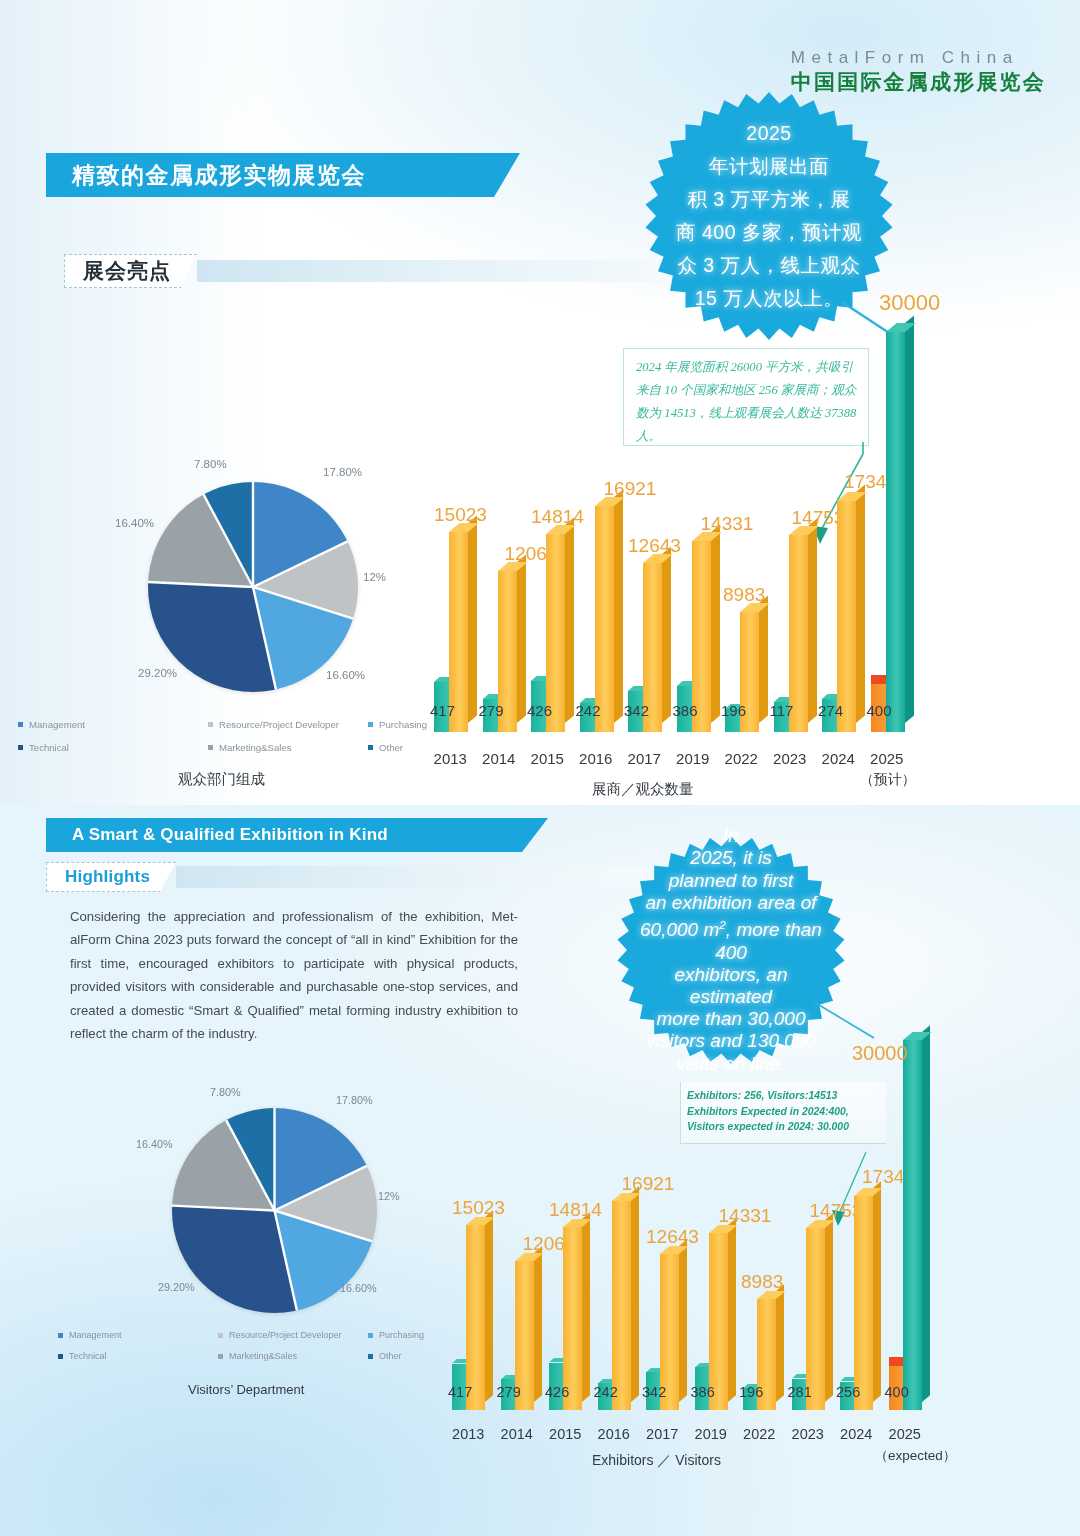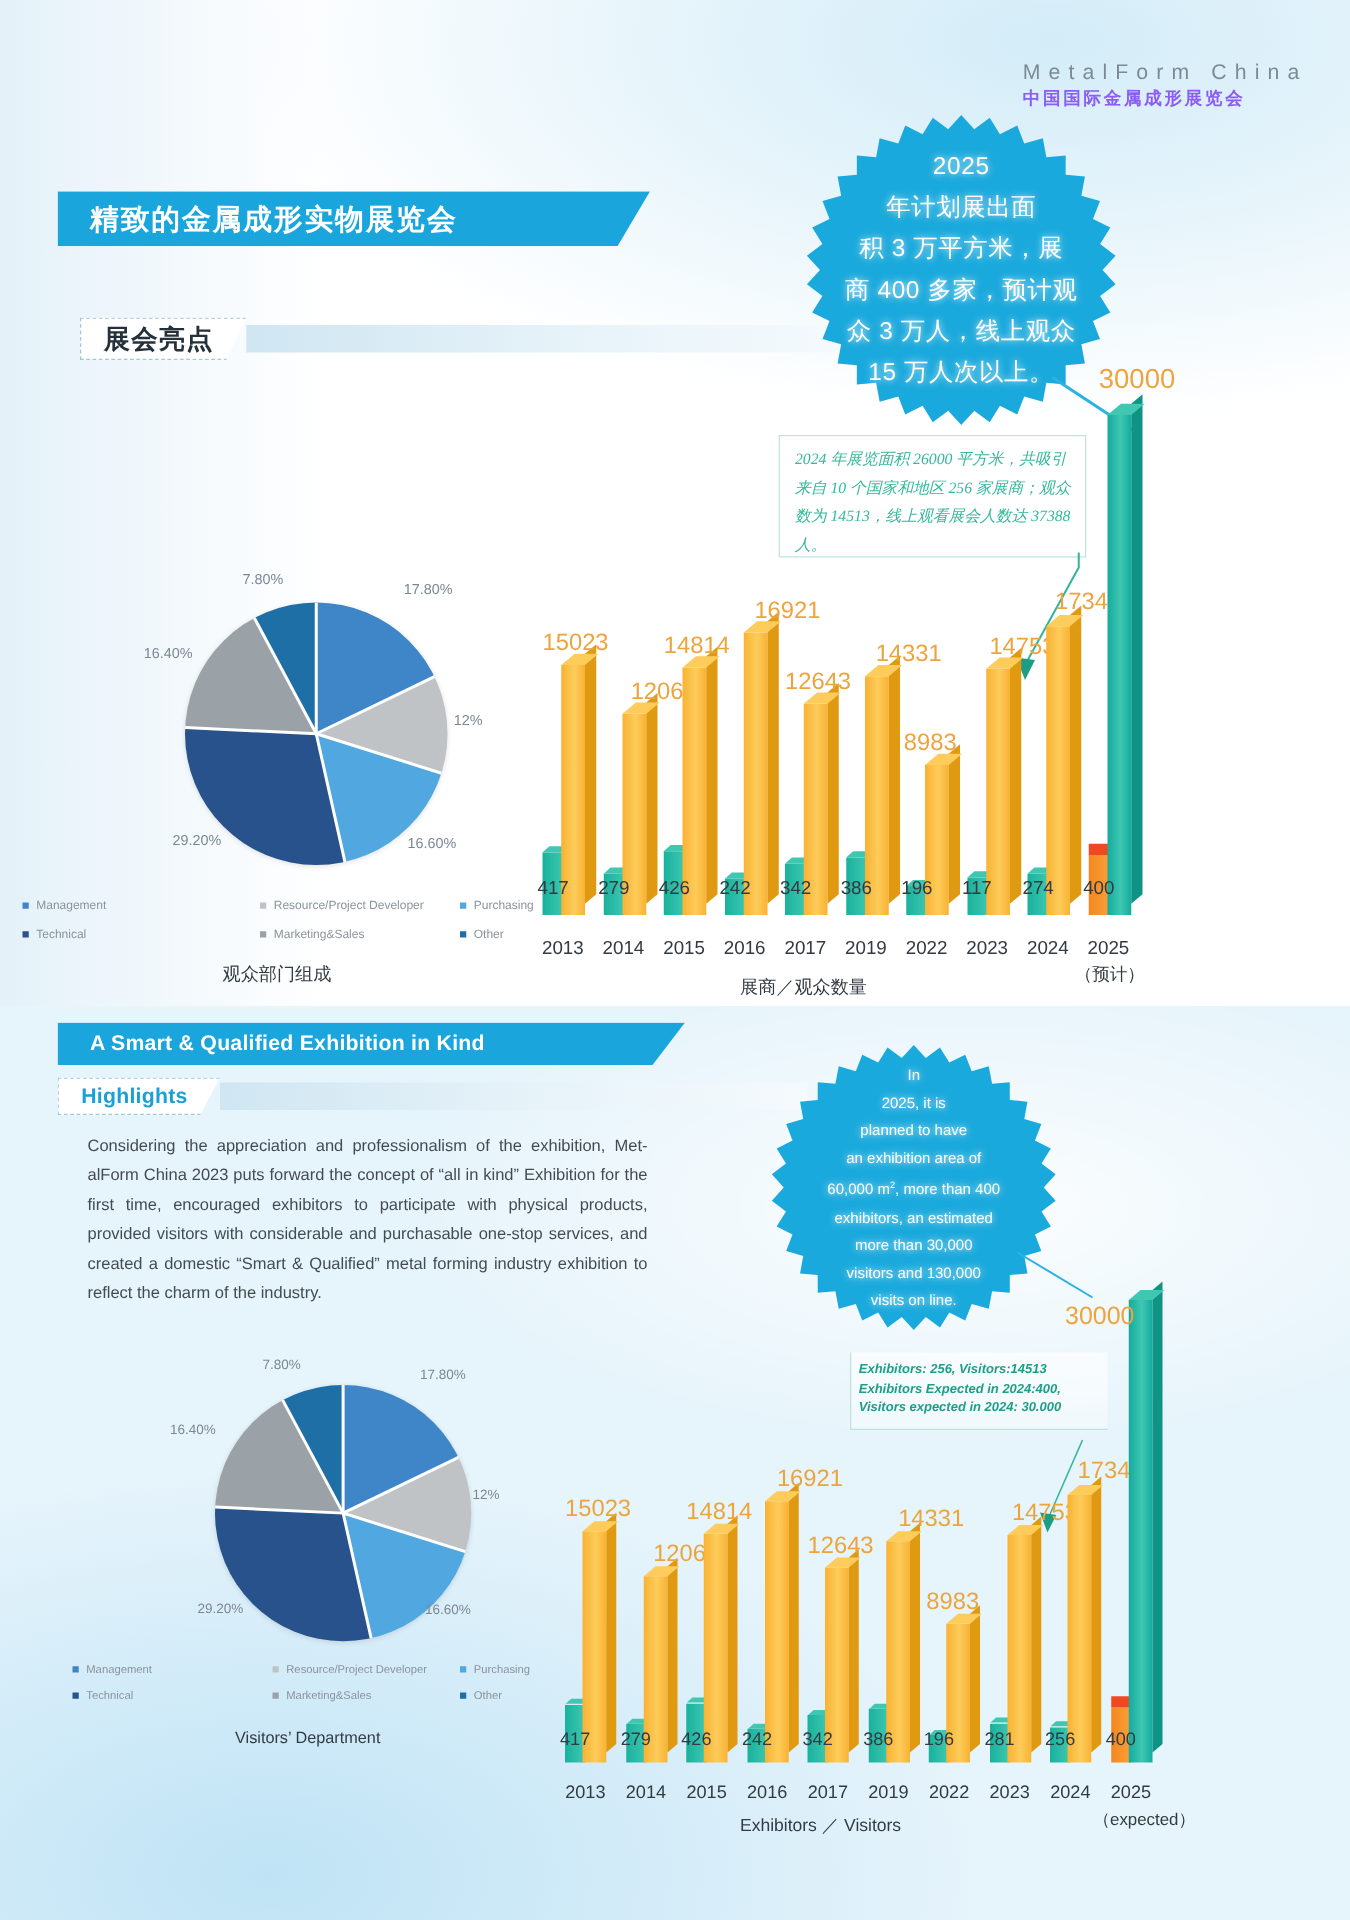--- a/index.html
+++ b/index.html
@@ -33,21 +33,21 @@
     position:absolute; left:0; top:805px; width:1080px; height:731px;
     background: radial-gradient(ellipse 700px 300px at 72% 22%, rgba(255,255,255,.85) 0%, rgba(255,255,255,0) 65%);
   }
 
   
   .brand { position:absolute; right:34px; top:48px; line-height:1.15; }
   .brand-en {
     font-size:17px; letter-spacing:6.5px; color:#7b8b95; font-weight:400;
   }
   .brand-cn {
-    font-size:14px; letter-spacing:2.2px; color:#8b5cf6; font-weight:700;
+    font-size:21px; letter-spacing:2.2px; color:#15803d; font-weight:700;
     margin-top:2px;
   }
 
   
   .banner {
     position:absolute; height:44px; background:#1aa5dc;
     display:flex; align-items:center;
     clip-path: polygon(0 0, 100% 0, calc(100% - 26px) 100%, 0 100%);
     padding-left:26px; color:#fff;
   }
@@ -94,21 +94,21 @@
     filter: drop-shadow(0 0 3px rgba(255,255,255,.9));
   }
   .burst-inner { padding: 0 16px; }
   .burst.cn {
     left:645px; top:92px; width:248px; height:248px;
     font-size:19.5px; line-height:33px; letter-spacing:.5px;
     font-family:"Liberation Sans","DejaVu Sans",sans-serif;
   }
   .burst.en {
     left:617px; top:836px; width:228px; height:228px;
-    font-size:12px; line-height:22.2px;
+    font-size:19px; line-height:22.2px;font-style:italic;
   }
   .burst sup { font-size:.62em; vertical-align:super; }
 
   
   .note {
     position:absolute; color:#2fb59a;
     font-style:italic;
     background:linear-gradient(180deg, rgba(255,255,255,.7), rgba(255,255,255,.35));
   }
   .note.cn {
@@ -391,21 +391,21 @@
 
   <div class="para en">Considering the appreciation and professionalism of the exhibition, Met-alForm China 2023 puts forward the concept of  “all in kind”  Exhibition for the first time, encouraged exhibitors to participate with physical products, provided visitors with considerable and purchasable one-stop services, and created a domestic  “Smart &amp; Qualified”  metal forming industry exhibition to reflect the charm of the industry.</div>
 
   <svg class="arrow-svg" style="left:617px;top:836px;width:228px;height:228px;" viewBox="0 0 228 228">
     <polygon id="burst-en-poly" fill="#1aa9dc" points="114.00,0.00 123.60,10.44 134.95,1.94 142.46,13.97 155.18,7.70 160.36,20.90 174.01,17.08 176.67,31.01 190.80,29.75 190.86,43.94 204.97,45.30 202.42,59.25 216.05,63.19 210.98,76.43 223.65,82.80 216.23,94.89 227.51,103.48 218.00,114.00 227.51,124.52 216.23,133.11 223.65,145.20 210.98,151.57 216.05,164.81 202.42,168.75 204.97,182.70 190.86,184.06 190.80,198.25 176.67,196.99 174.01,210.92 160.36,207.10 155.18,220.30 142.46,214.03 134.95,226.06 123.60,217.56 114.00,228.00 104.40,217.56 93.05,226.06 85.54,214.03 72.82,220.30 67.64,207.10 53.99,210.92 51.33,196.99 37.20,198.25 37.14,184.06 23.03,182.70 25.58,168.75 11.95,164.81 17.02,151.57 4.35,145.20 11.77,133.11 0.49,124.52 10.00,114.00 0.49,103.48 11.77,94.89 4.35,82.80 17.02,76.43 11.95,63.19 25.58,59.25 23.03,45.30 37.14,43.94 37.20,29.75 51.33,31.01 53.99,17.08 67.64,20.90 72.82,7.70 85.54,13.97 93.05,1.94 104.40,10.44"></polygon>
   </svg>
   <div class="burst en" style="background:none;">
     <div class="burst-inner">
       <div>In</div>
       <div>2025, it is</div>
-      <div>planned to have</div>
+      <div>planned to first</div>
       <div>an exhibition area of</div>
       <div><span>60,000 m</span><sup>2</sup><span>, more than 400</span></div>
       <div>exhibitors, an estimated</div>
       <div>more than 30,000</div>
       <div>visitors and 130,000</div>
       <div>visits on line.</div>
     </div>
   </div>
 
   <svg class="arrow-svg" style="left:812px;top:1000px;width:140px;height:50px;" viewBox="0 0 140 50">

